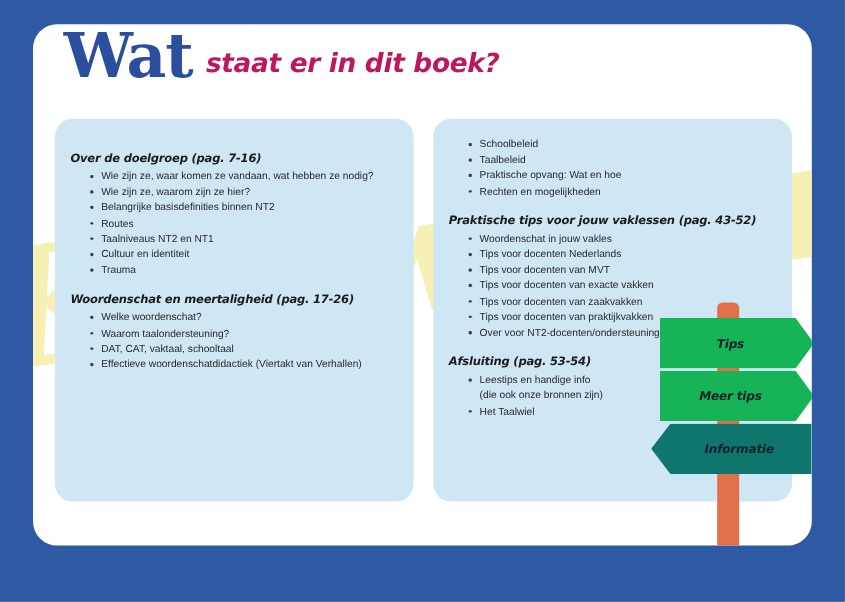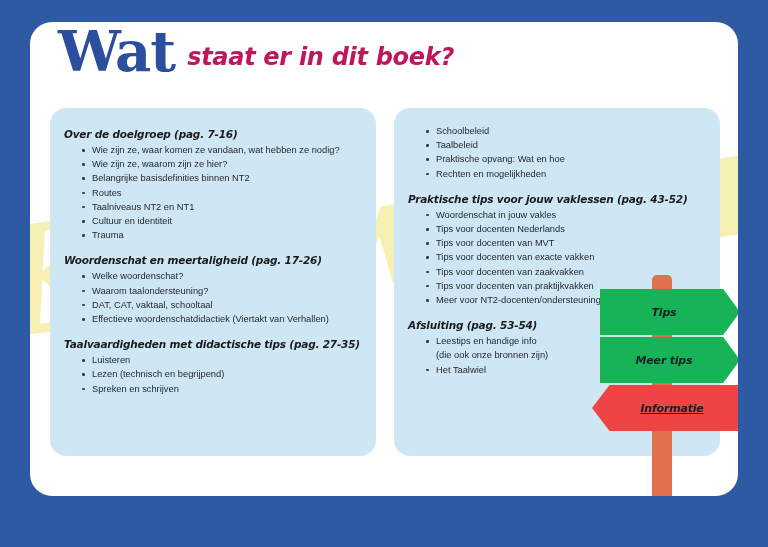--- a/index.html
+++ b/index.html
@@ -114,21 +114,21 @@
 
   .section { margin-bottom: 12px; }
   .section:last-child { margin-bottom: 0; }
 
   .sec-head {
     font-family: "DejaVu Sans", sans-serif;
     font-style: italic;
     font-weight: 700;
     font-size: 10.5px;
     color: #1b1b1b;
-    margin: 4px 0 3px 0;
+    margin: 14px 0 3px 0;
     letter-spacing: -0.2px;
     white-space: nowrap;
   }
 
   ul.items {
     list-style: none;
     margin: 0;
     padding: 0 0 0 18px;
   }
   ul.items li {
@@ -190,25 +190,24 @@
     left: 10px;
     width: 140px;
     background: #16b357;
     clip-path: polygon(0 0, 88% 0, 100% 50%, 88% 100%, 0 100%);
     padding-right: 12px;
     box-sizing: border-box;
   }
   .sign-left {
     left: 2px;
     width: 146px;
-    background: #ef4444;
+    background: #0f766e;
     clip-path: polygon(12% 0, 100% 0, 100% 100%, 12% 100%, 0 50%);
     padding-left: 14px;
     box-sizing: border-box;
-    text-decoration: underline;
   }
   .sign-tips     { top: 22px; }
   .sign-meertips { top: 70px; }
   .sign-info     { top: 118px; }
 </style>
 </head>
 <body>
 
 <div class="page-root">
 
@@ -246,28 +245,20 @@
         <div class="section">
           <div class="sec-head">Woordenschat en meertaligheid (pag. 17-26)</div>
           <ul class="items">
             <li>Welke woordenschat?</li>
             <li>Waarom taalondersteuning?</li>
             <li>DAT, CAT, vaktaal, schooltaal</li>
             <li>Effectieve woordenschatdidactiek (Viertakt van Verhallen)</li>
           </ul>
         </div>
 
-        <div class="section">
-          <div class="sec-head">Taalvaardigheden met didactische tips (pag. 27-35)</div>
-          <ul class="items">
-            <li>Luisteren</li>
-            <li>Lezen (technisch en begrijpend)</li>
-            <li>Spreken en schrijven</li>
-          </ul>
-        </div>
 
       </div>
 
       <div class="panel panel-right">
 
         <div class="section">
           <ul class="items">
             <li>Schoolbeleid</li>
             <li>Taalbeleid</li>
             <li>Praktische opvang: Wat en hoe</li>
@@ -277,21 +268,21 @@
 
         <div class="section">
           <div class="sec-head">Praktische tips voor jouw vaklessen (pag. 43-52)</div>
           <ul class="items">
             <li>Woordenschat in jouw vakles</li>
             <li>Tips voor docenten Nederlands</li>
             <li>Tips voor docenten van MVT</li>
             <li>Tips voor docenten van exacte vakken</li>
             <li>Tips voor docenten van zaakvakken</li>
             <li>Tips voor docenten van praktijkvakken</li>
-            <li>Meer voor NT2-docenten/ondersteuning</li>
+            <li>Over voor NT2-docenten/ondersteuning</li>
           </ul>
         </div>
 
         <div class="section">
           <div class="sec-head">Afsluiting (pag. 53-54)</div>
           <ul class="items">
             <li>
               <span>Leestips en handige info</span>
               <span class="cont">(die ook onze bronnen zijn)</span>
             </li>

